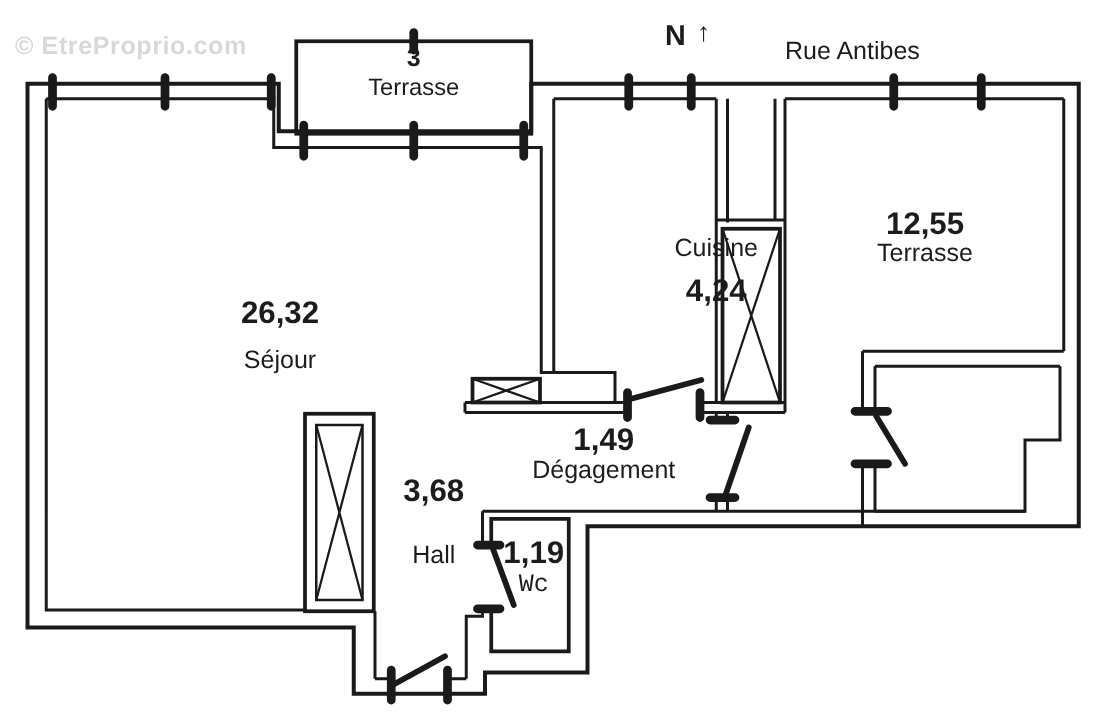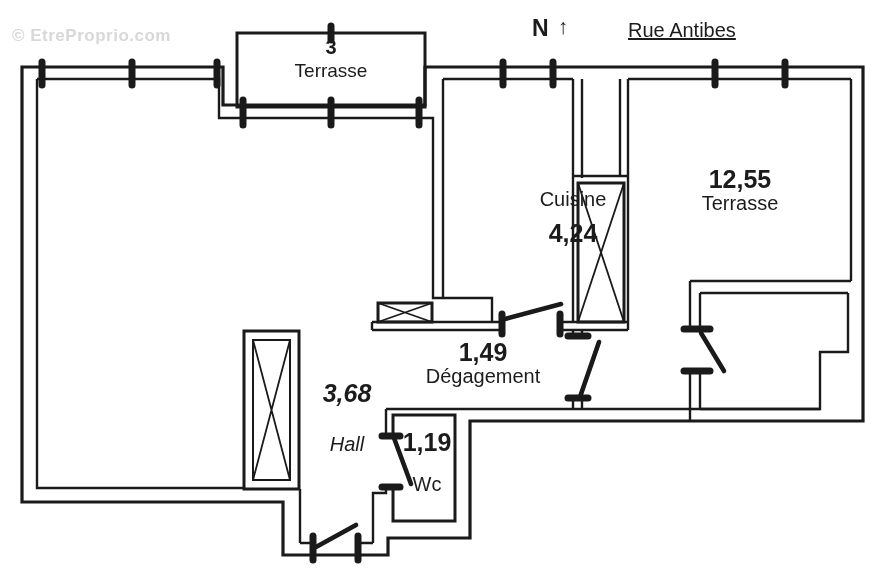--- a/index.html
+++ b/index.html
@@ -32,36 +32,35 @@
   }
   .lbl span{display:block;}
   .num{font-weight:bold;font-size:25px;}
   .name{font-size:20px;}
   #lbl-terrasse .num{font-size:20px;}
   #lbl-terrasse .name{font-size:19px;margin-top:2px;}
   #lbl-sejour .name{margin-top:14px;}
   #lbl-cuisine .num{margin-top:9px;}
   #lbl-salle .num{margin-top:3px;}
   #lbl-hall .name{margin-top:27px;}
-  #lbl-wc .name{margin-top:18px;}
+  #lbl-wc .name{margin-top:2px;font-family:Liberation Mono, monospace;}
   #watermark{
     position:absolute;left:12px;top:26px;
-    font-size:17px;font-weight:bold;letter-spacing:.5px;
+    font-size:20px;font-weight:bold;letter-spacing:.5px;
     color:var(--wm,#d8d8d8);
   }
   #compass{
     position:absolute;left:532px;top:15px;
     display:flex;align-items:flex-start;gap:9px;
   }
   #compass .n{font-weight:bold;font-size:23px;}
   #compass .arrow{font-size:21px;}
   #street{
-    position:absolute;left:628px;top:19px;
+    position:absolute;left:628px;top:30px;
     font-size:20px;
-    text-decoration:underline;
   }
 </style>
 </head>
 <body>
 
 <div id="stage">
 
   <svg id="plan-svg" width="888" height="577" viewBox="0 0 888 577">
 
     <g>
@@ -149,40 +148,44 @@
     <span class="arrow">↑</span>
   </div>
 
   <div id="street">Rue Antibes</div>
 
   <div class="lbl" id="lbl-terrasse" style="left:331px;top:37px;">
     <span class="num">3</span>
     <span class="name">Terrasse</span>
   </div>
 
+  <div class="lbl" id="lbl-sejour" style="left:224px;top:237px;">
+    <span class="num">26,32</span>
+    <span class="name">Séjour</span>
+  </div>
 
   <div class="lbl" id="lbl-cuisine" style="left:530px;top:189px;margin-left:43px;">
     <span class="name">Cuisine</span>
     <span class="num">4,24</span>
   </div>
 
   <div class="lbl" id="lbl-chambre" style="left:740px;top:166px;">
     <span class="num">12,55</span>
     <span class="name">Terrasse</span>
   </div>
 
   <div class="lbl" id="lbl-salle" style="left:773px;top:316px;">
   </div>
 
   <div class="lbl" id="lbl-degagement" style="left:483px;top:339px;">
     <span class="num">1,49</span>
     <span class="name">Dégagement</span>
   </div>
 
-  <div class="lbl" id="lbl-hall" style="left:347px;top:380px;font-style:italic;">
+  <div class="lbl" id="lbl-hall" style="left:347px;top:380px;">
     <span class="num">3,68</span>
     <span class="name">Hall</span>
   </div>
 
   <div class="lbl" id="lbl-wc" style="left:427px;top:429px;">
     <span class="num">1,19</span>
     <span class="name">Wc</span>
   </div>
 
 </div>

